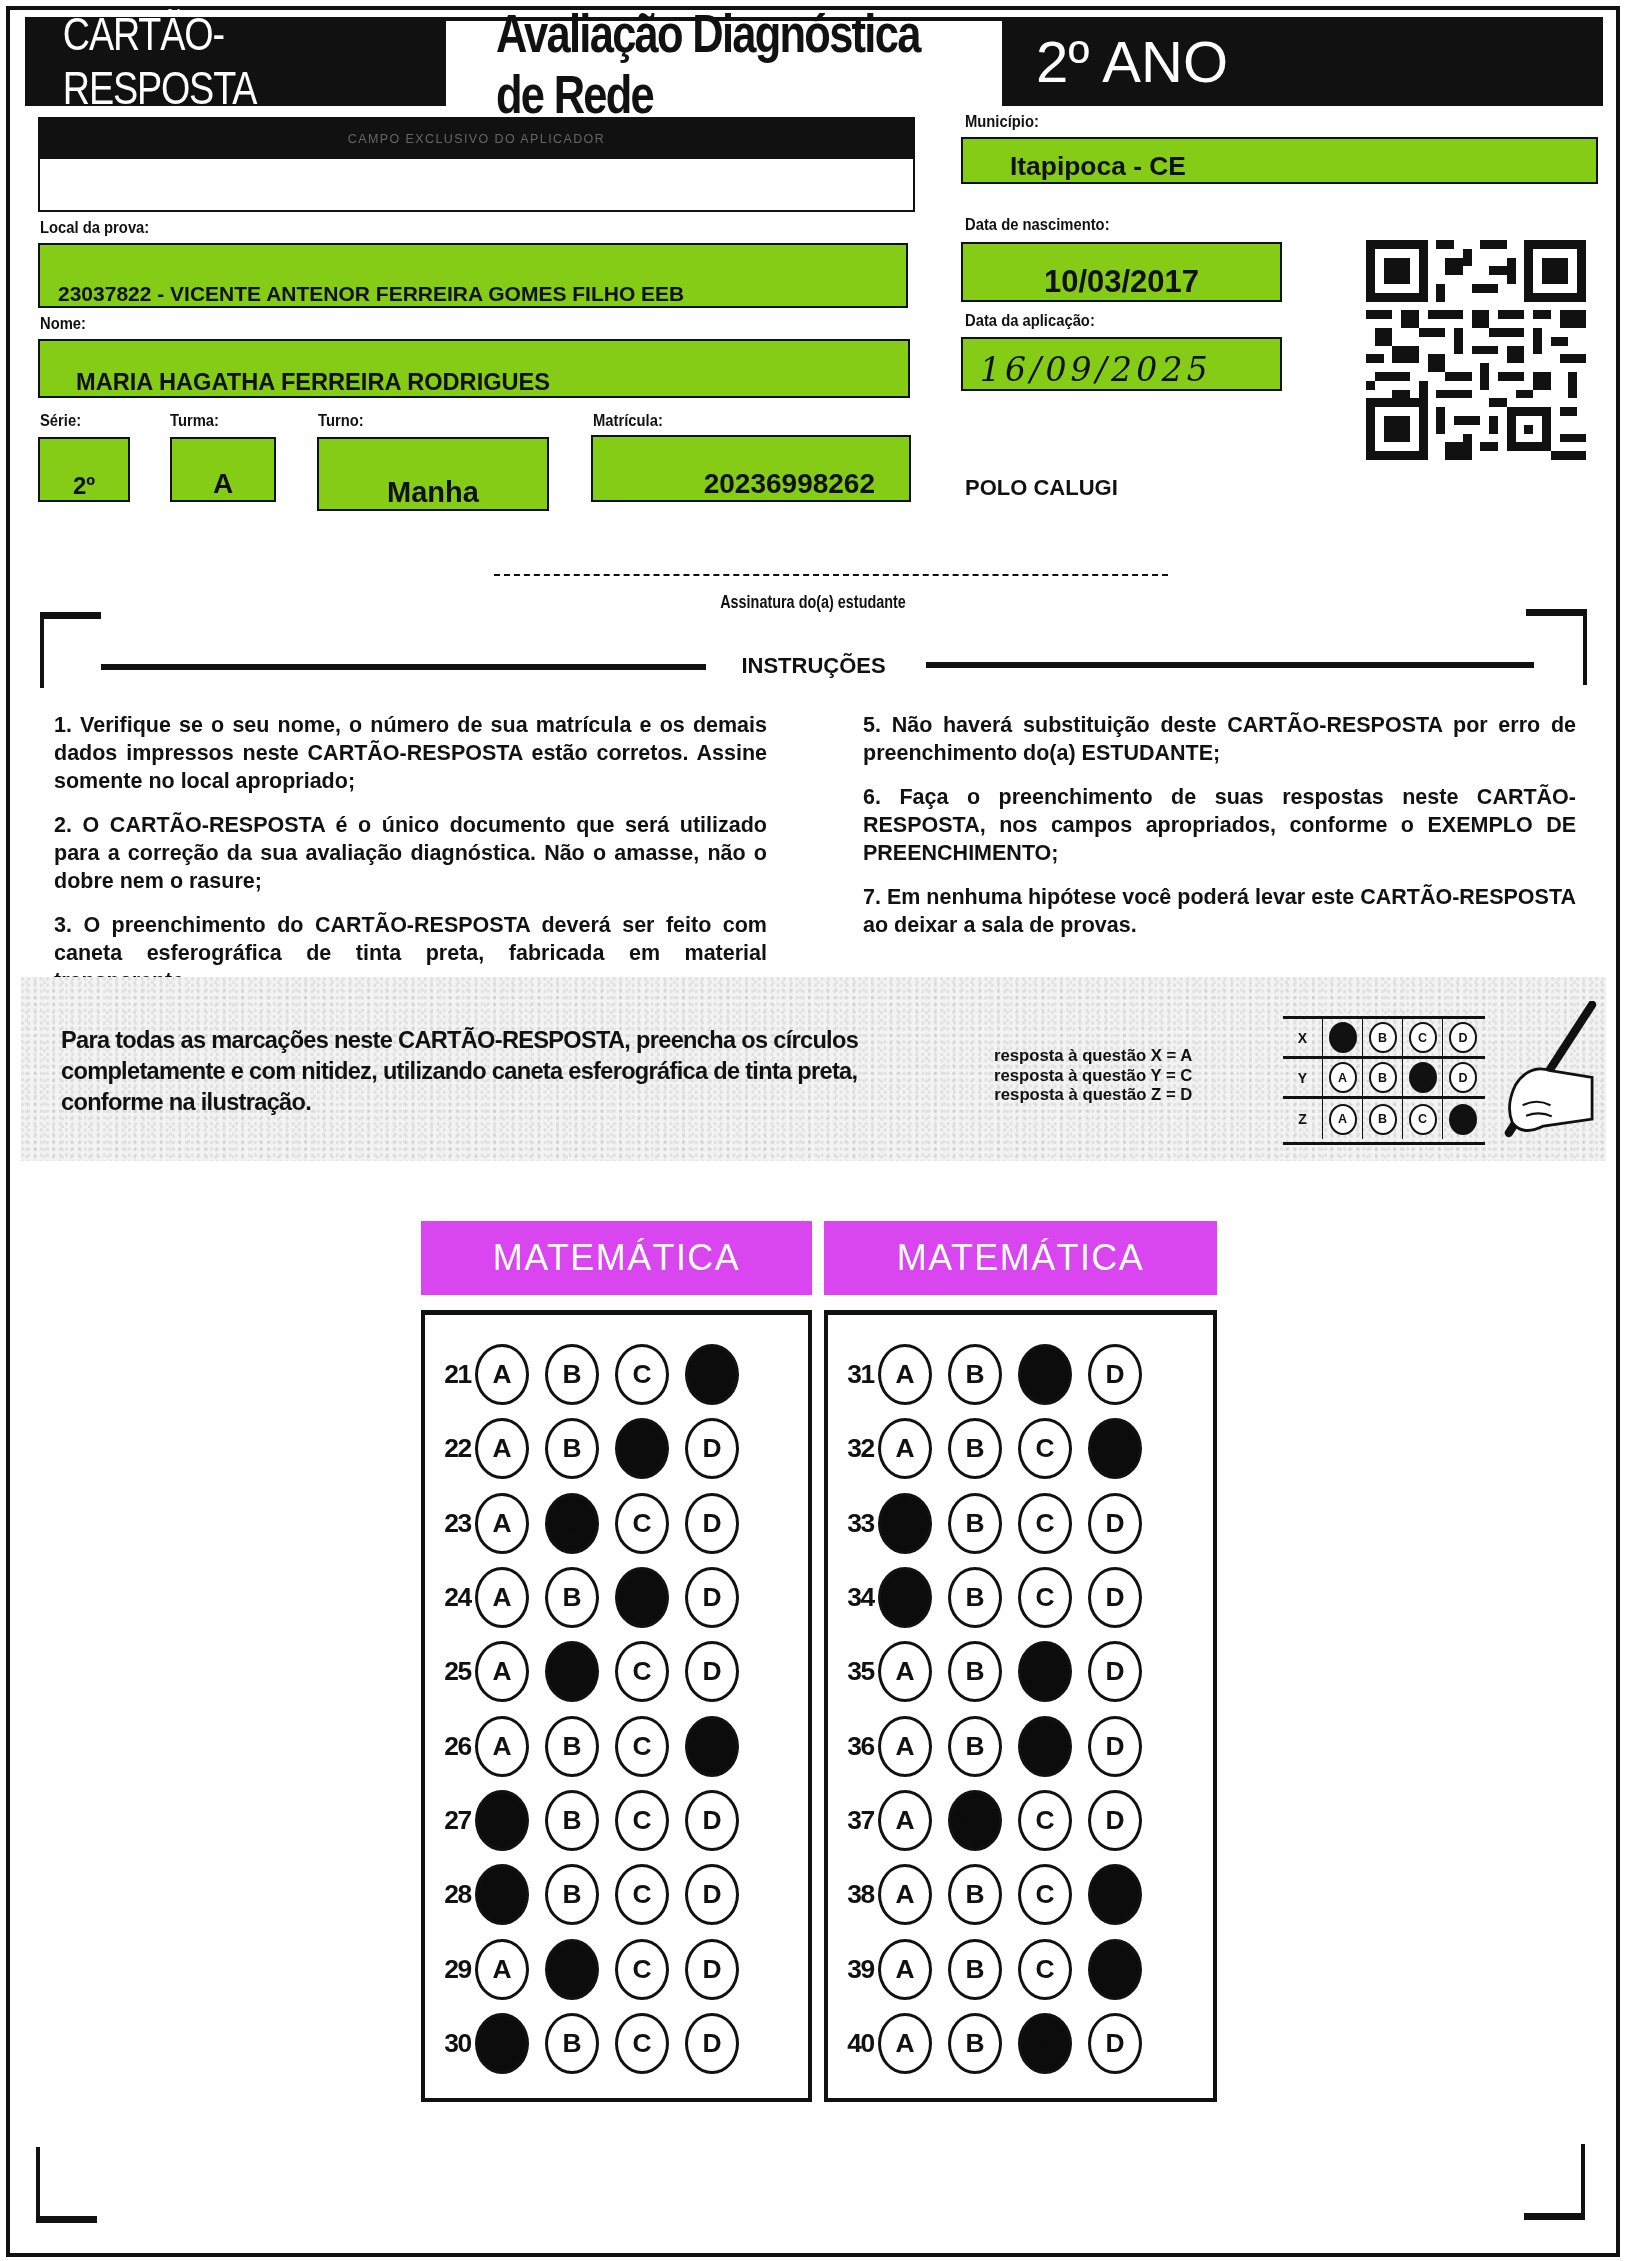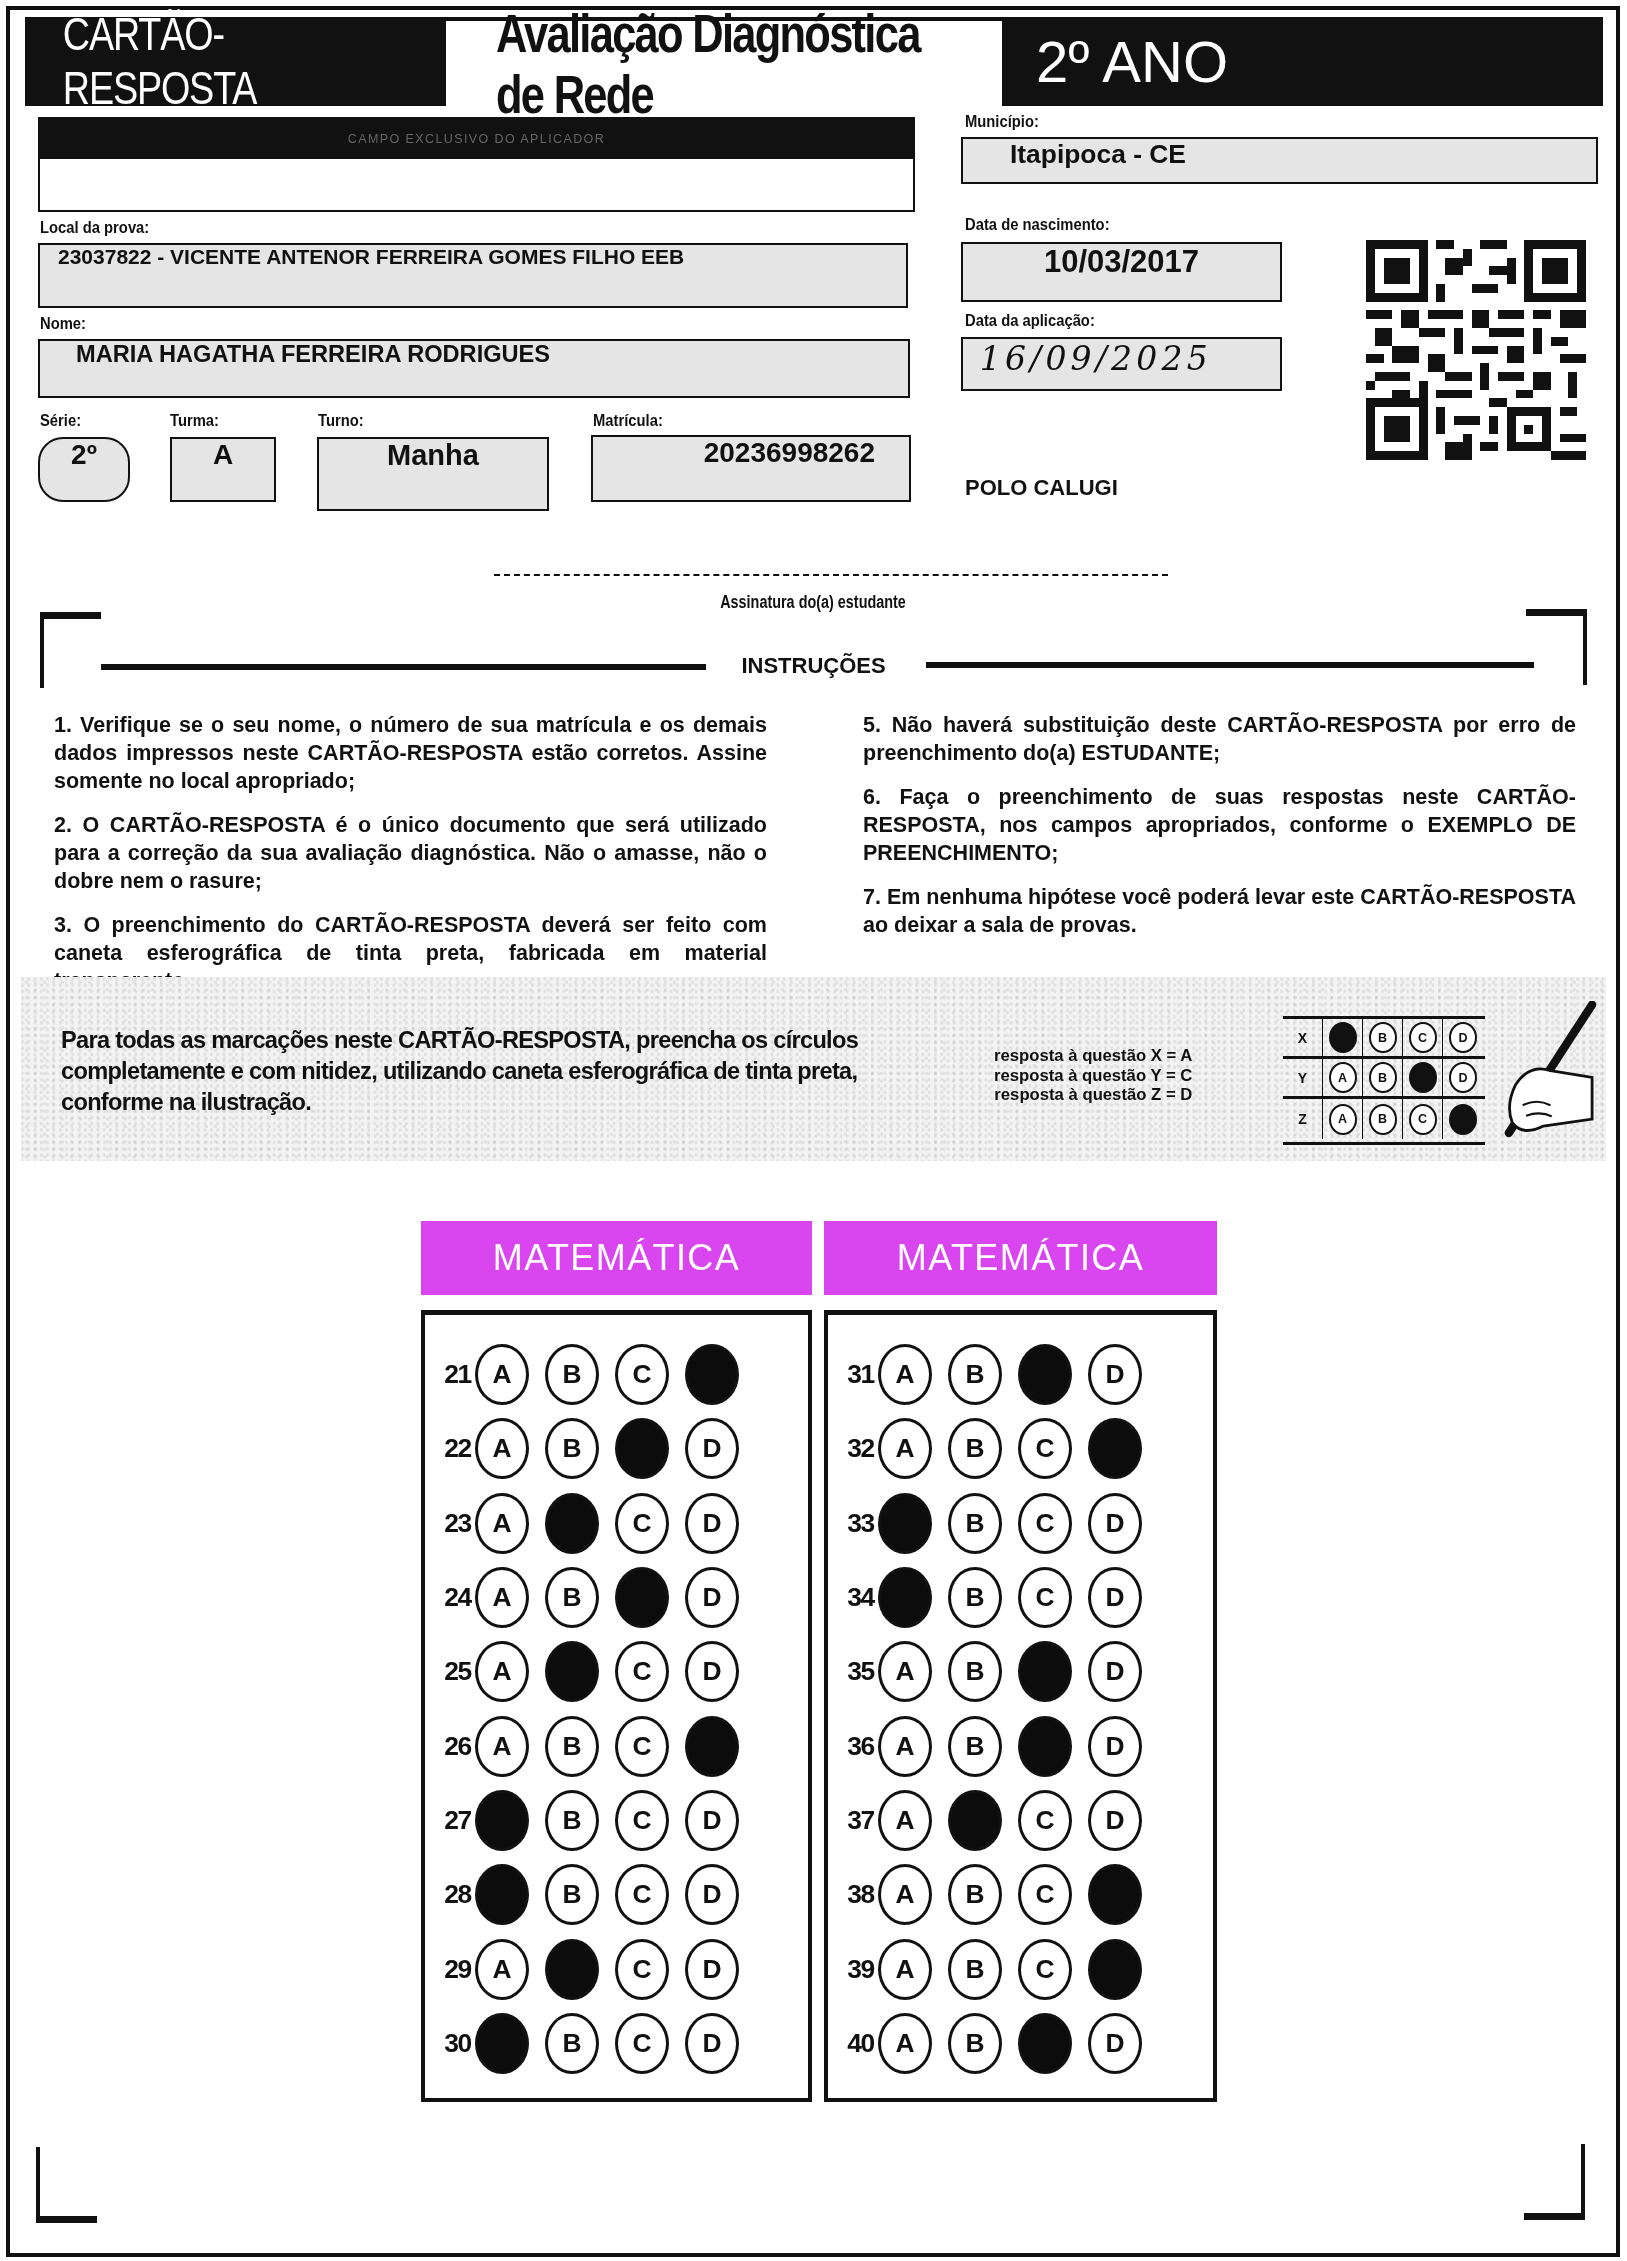--- a/index.html
+++ b/index.html
@@ -16,21 +16,21 @@
   .hdr-right { left: 1036px; top: 16.7px; width: 417px; height: 89px; color: #fff; font-size: 58px; display: flex; align-items: center; }
 
   
   .aplic { left: 38px; top: 117px; width: 877px; height: 95px; border: 2.8px solid #111; }
   .aplic-head { position: absolute; left: 0; top: 0; width: 100%; height: 40px; background: #111; color: #666; font-size: 12.5px; display: flex; align-items: center; justify-content: center; letter-spacing: 1.4px; }
   .aplic-opts { position: absolute; left: 0; top: 40px; width: 100%; height: 51px; display: flex; align-items: center; font-size: 19.5px; }
   .opt { position: absolute; display: flex; align-items: center; gap: 8.3px; top: 12.5px; }
   .radio { width: 23.6px; height: 26.4px; border: 2.1px solid #111; border-radius: 50%; display: inline-block; }
 
   .label { font-size: 17.4px; font-weight: bold; transform: scaleX(0.85); transform-origin: left center; white-space: nowrap; }
-  .field { border: 2.8px solid #111; background: #e5e5e5; display: flex; align-items: flex-start; font-weight: bold; }
+  .field { border: 2.8px solid #111; background: #84cc16; display: flex; align-items: flex-end; font-weight: bold; }
 
   .qr { left: 1366px; top: 240px; width: 220px; height: 220px; }
 
   .sig-line { left: 494px; top: 574px; width: 674px; border-top: 2.8px dashed #111; }
   .sig-label { left: 0; width: 1627px; top: 592px; text-align: center; font-size: 18px; font-weight: bold; }
   .sig-label span { display: inline-block; transform: scaleX(0.8); }
 
   .bracket { width: 63px; height: 63px; border-color: #111; border-style: solid; }
   .br-tl { left: 40px; top: 612px; border-width: 7px 0 0 4.2px; width: 61px; height: 76px; }
   .br-tr { left: 1526px; top: 609px; border-width: 7px 4.2px 0 0; width: 61px; height: 76px; }
@@ -86,21 +86,21 @@
 <div class="abs field" style="left:38px; top:243px; width:870px; height:65px; padding-left:18px; font-size:21px;">
   <span>23037822 - VICENTE ANTENOR FERREIRA GOMES FILHO EEB</span>
 </div>
 
 <div class="abs label" style="left:40px; top:313px;">Nome:</div>
 <div class="abs field" style="left:38px; top:339px; width:872px; height:59px; padding-left:36px; font-size:23.6px;">
   <span>MARIA HAGATHA FERREIRA RODRIGUES</span>
 </div>
 
 <div class="abs label" style="left:40px; top:410px;">Série:</div>
-<div class="abs field" style="left:38px; top:437px; width:92px; height:65px; justify-content:center; font-size:28px;border-radius:25px;">
+<div class="abs field" style="left:38px; top:437px; width:92px; height:65px; justify-content:center; font-size:24px;">
   <span>2º</span>
 </div>
 
 <div class="abs label" style="left:170px; top:410px;">Turma:</div>
 <div class="abs field" style="left:170px; top:437px; width:106px; height:65px; justify-content:center; font-size:28px;">
   <span>A</span>
 </div>
 
 <div class="abs label" style="left:318px; top:410px;">Turno:</div>
 <div class="abs field" style="left:317px; top:437px; width:232px; height:74px; justify-content:center; font-size:29px;">

